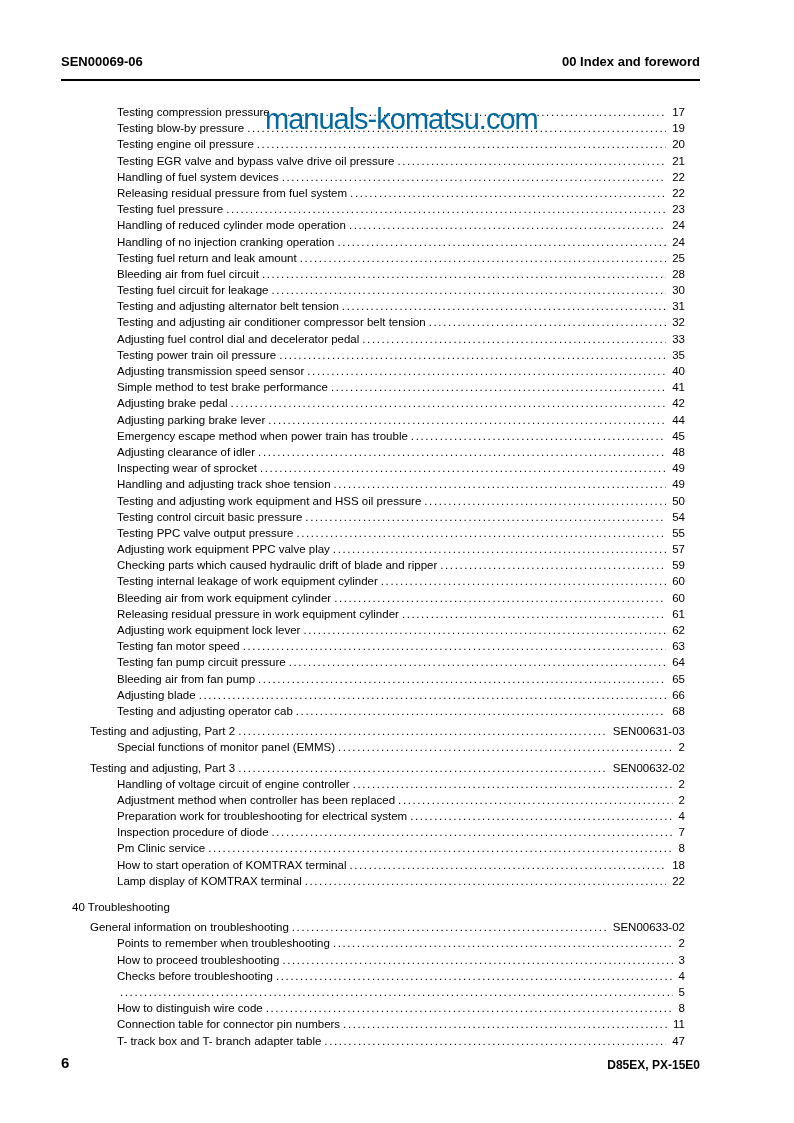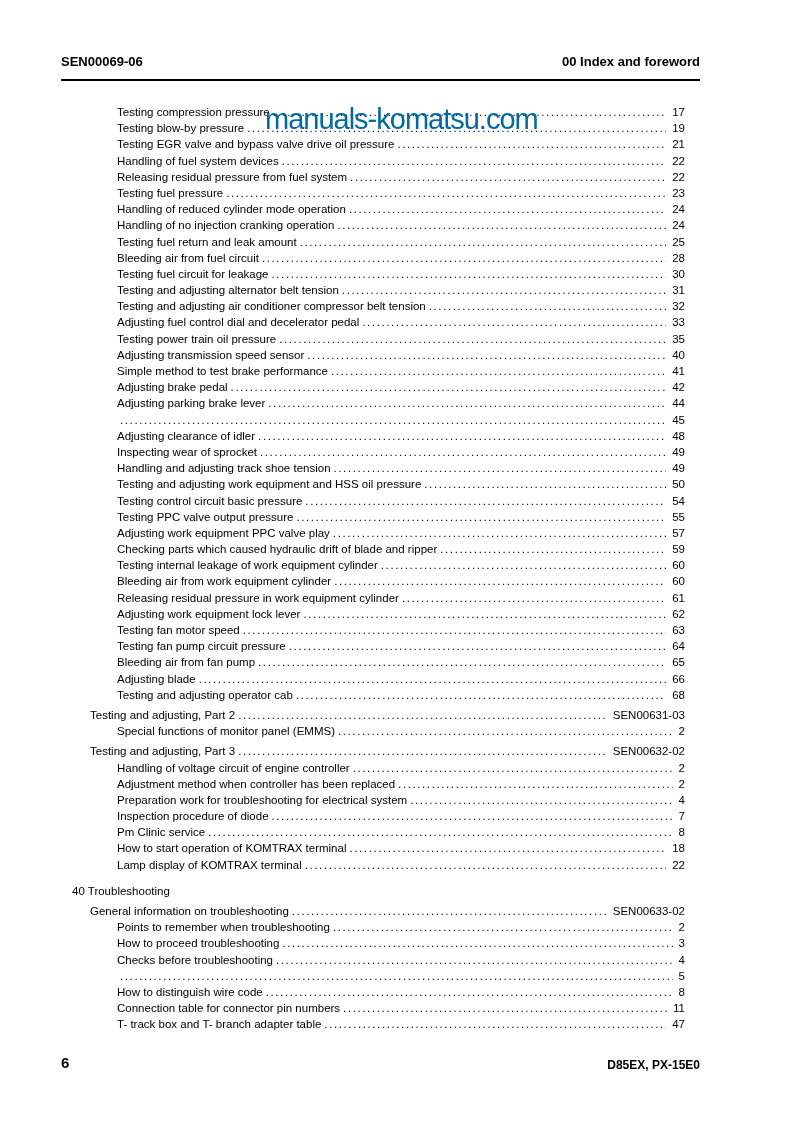--- a/index.html
+++ b/index.html
@@ -113,20 +113,25 @@
       <span class="toc-label">Testing compression pressure</span>
       <span class="toc-leader"></span>
       <span class="toc-page">17</span>
     </div>
       <div class="toc-row level2">
       <span class="toc-label">Testing blow-by pressure</span>
       <span class="toc-leader"></span>
       <span class="toc-page">19</span>
     </div>
       <div class="toc-row level2">
+      <span class="toc-label">Testing engine oil pressure</span>
+      <span class="toc-leader"></span>
+      <span class="toc-page">20</span>
+    </div>
+      <div class="toc-row level2">
       <span class="toc-label">Testing EGR valve and bypass valve drive oil pressure</span>
       <span class="toc-leader"></span>
       <span class="toc-page">21</span>
     </div>
       <div class="toc-row level2">
       <span class="toc-label">Handling of fuel system devices</span>
       <span class="toc-leader"></span>
       <span class="toc-page">22</span>
     </div>
       <div class="toc-row level2">
@@ -198,20 +203,21 @@
       <span class="toc-label">Adjusting brake pedal</span>
       <span class="toc-leader"></span>
       <span class="toc-page">42</span>
     </div>
       <div class="toc-row level2">
       <span class="toc-label">Adjusting parking brake lever</span>
       <span class="toc-leader"></span>
       <span class="toc-page">44</span>
     </div>
       <div class="toc-row level2">
+      <span class="toc-label">Emergency escape method when power train has trouble</span>
       <span class="toc-leader"></span>
       <span class="toc-page">45</span>
     </div>
       <div class="toc-row level2">
       <span class="toc-label">Adjusting clearance of idler</span>
       <span class="toc-leader"></span>
       <span class="toc-page">48</span>
     </div>
       <div class="toc-row level2">
       <span class="toc-label">Inspecting wear of sprocket</span>

